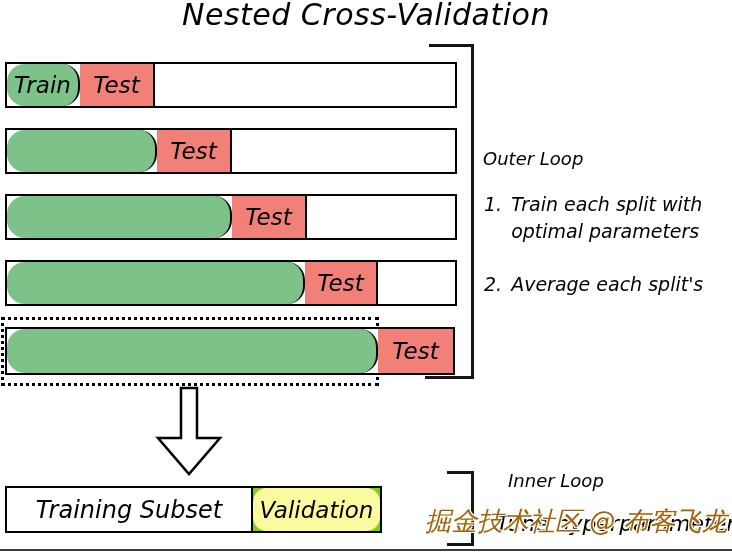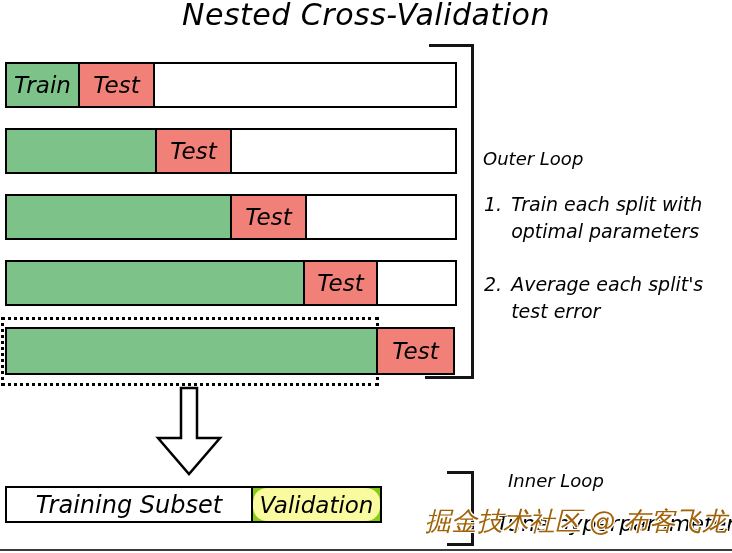--- a/index.html
+++ b/index.html
@@ -12,35 +12,35 @@
   .title {
     position:absolute; left:0; top:-3px; width:732px; text-align:center;
     font-size:30px; letter-spacing:0.5px;
   }
   .bar {
     position:absolute; left:5px; width:452px; height:46px;
     border:2.5px solid #000; background:#fff; box-sizing:border-box;
     display:flex;
   }
   .seg { height:100%; box-sizing:border-box; display:flex; align-items:center; justify-content:center; font-size:23px; }
-  .seg.green { background:var(--train); border-right:2.5px solid #000; }
+  .seg.green { background:var(--train); border-right:2.5px solid #000;border-radius:18px; }
   .seg.red   { background:var(--test);  border-right:2.5px solid #000; }
   .seg.red.noborder { border-right:none; }
   .seg.rest  { flex:1; background:#fff; }
   .dotted-rect {
     position:absolute; left:1px; top:317px; width:378px; height:69px;
     border:3px dotted #000; box-sizing:border-box;
   }
   .bracket { position:absolute; background:#141414; }
   .heading { position:absolute; font-size:18px; white-space:nowrap; }
   .list-item { position:absolute; display:flex; font-size:19px; line-height:27px; white-space:nowrap; }
   .list-item .num { margin-right:9px; }
   .note { position:absolute; font-size:22px; white-space:nowrap; }
   .bottom-bar {
-    position:absolute; left:5px; top:486px; width:377px; height:37px;
+    position:absolute; left:5px; top:486px; width:377px; height:47px;
     border:2.5px solid #000; box-sizing:border-box; display:flex; background:#84cc16;
   }
   .bottom-bar .white-seg {
     width:246px; height:100%; box-sizing:border-box; border-right:2.5px solid #000;
     display:flex; align-items:center; justify-content:center; font-size:24px; background:#fff;
   }
   .bottom-bar .yellow-seg {
     flex:1; height:100%; display:flex; align-items:center; justify-content:center;
     font-size:23px; background:var(--validation);border-radius:14px;
   }
@@ -113,21 +113,20 @@
     <span class="lines">
       <div>Train each split with</div>
       <div>optimal parameters</div>
     </span>
   </div>
 
   <div class="list-item" style="left:484px; top:271px">
     <span class="num">2.</span>
     <span class="lines">
       <div>Average each split's</div>
-      <div>test error</div>
     </span>
   </div>
 
   <svg class="arrow-svg" width="80" height="92" viewBox="0 0 80 92">
     <polygon points="31,2 47,2 47,52 70,52 39,88 8,52 31,52" fill="#ffffff" stroke="#000000" stroke-width="2.5" stroke-linejoin="miter"></polygon>
   </svg>
 
   <div class="bottom-bar">
     <div class="white-seg">
       <span>Training Subset</span>

